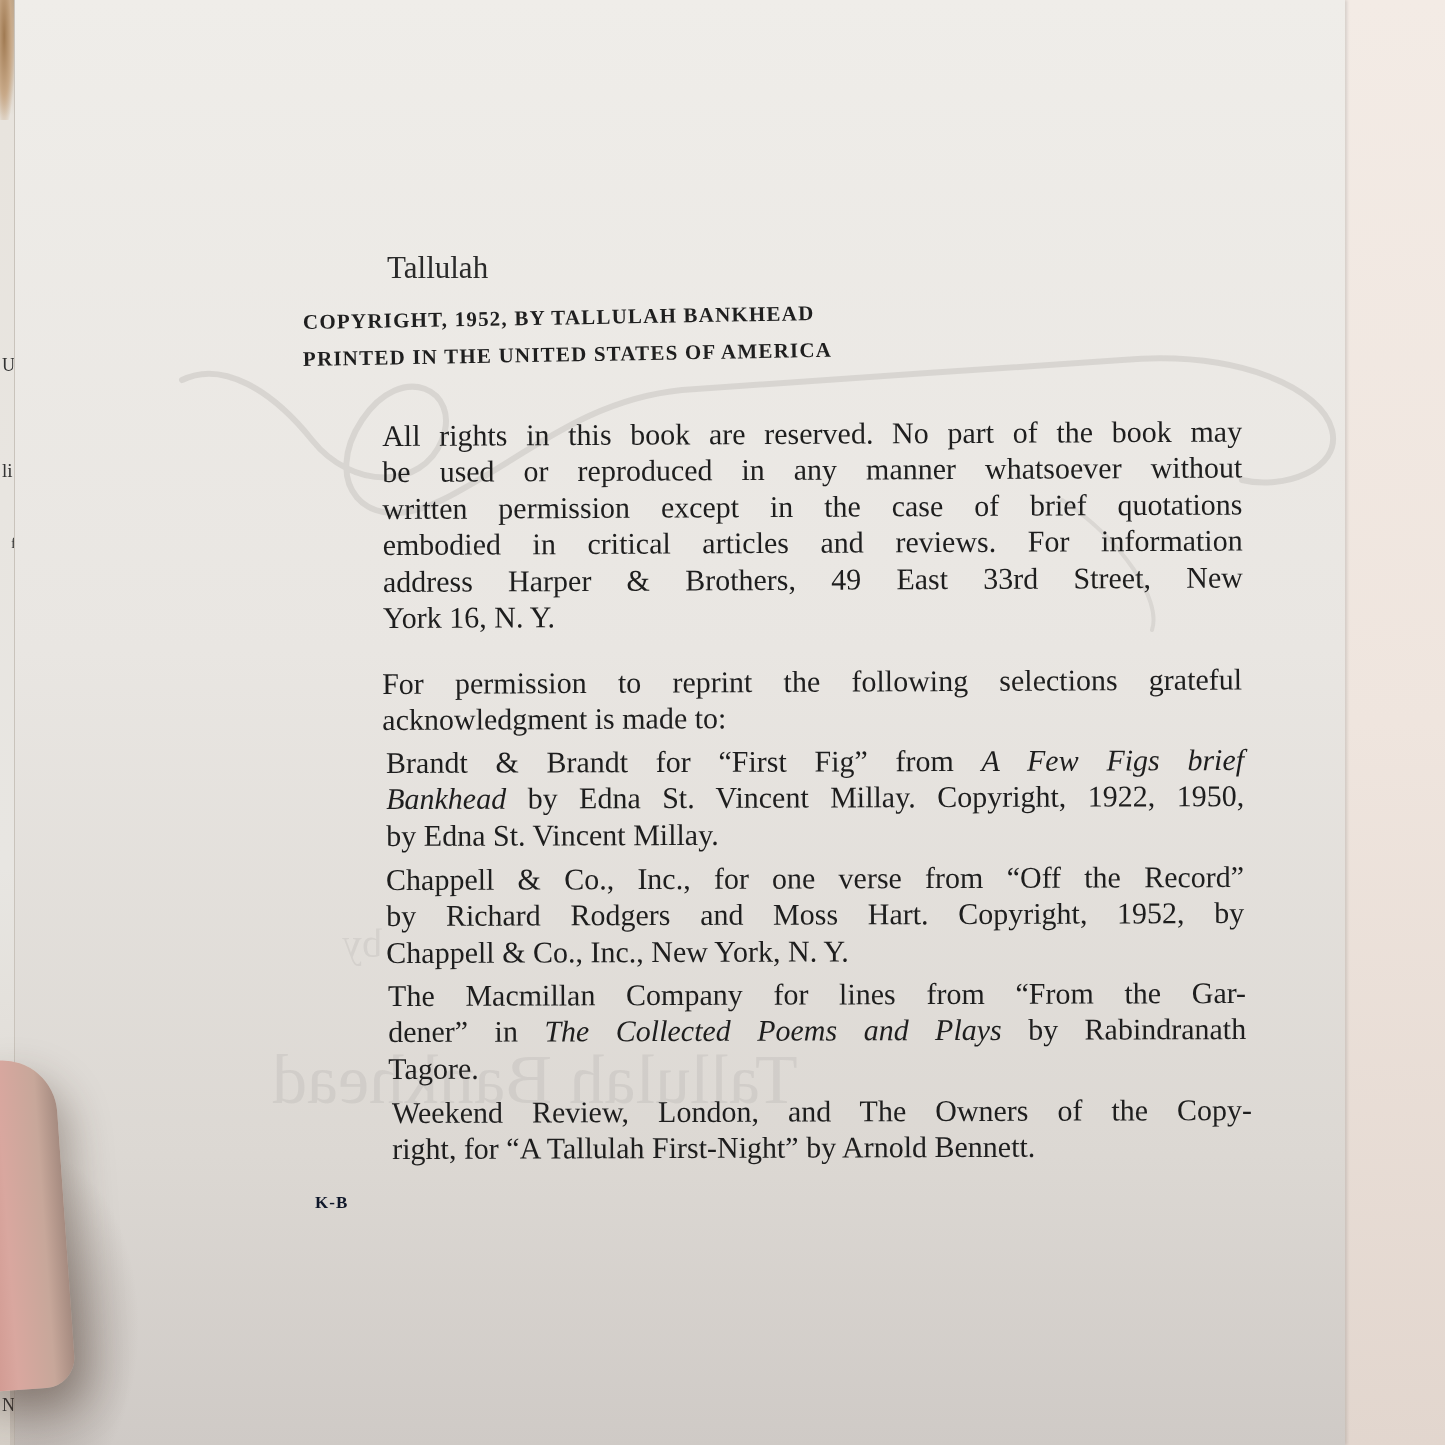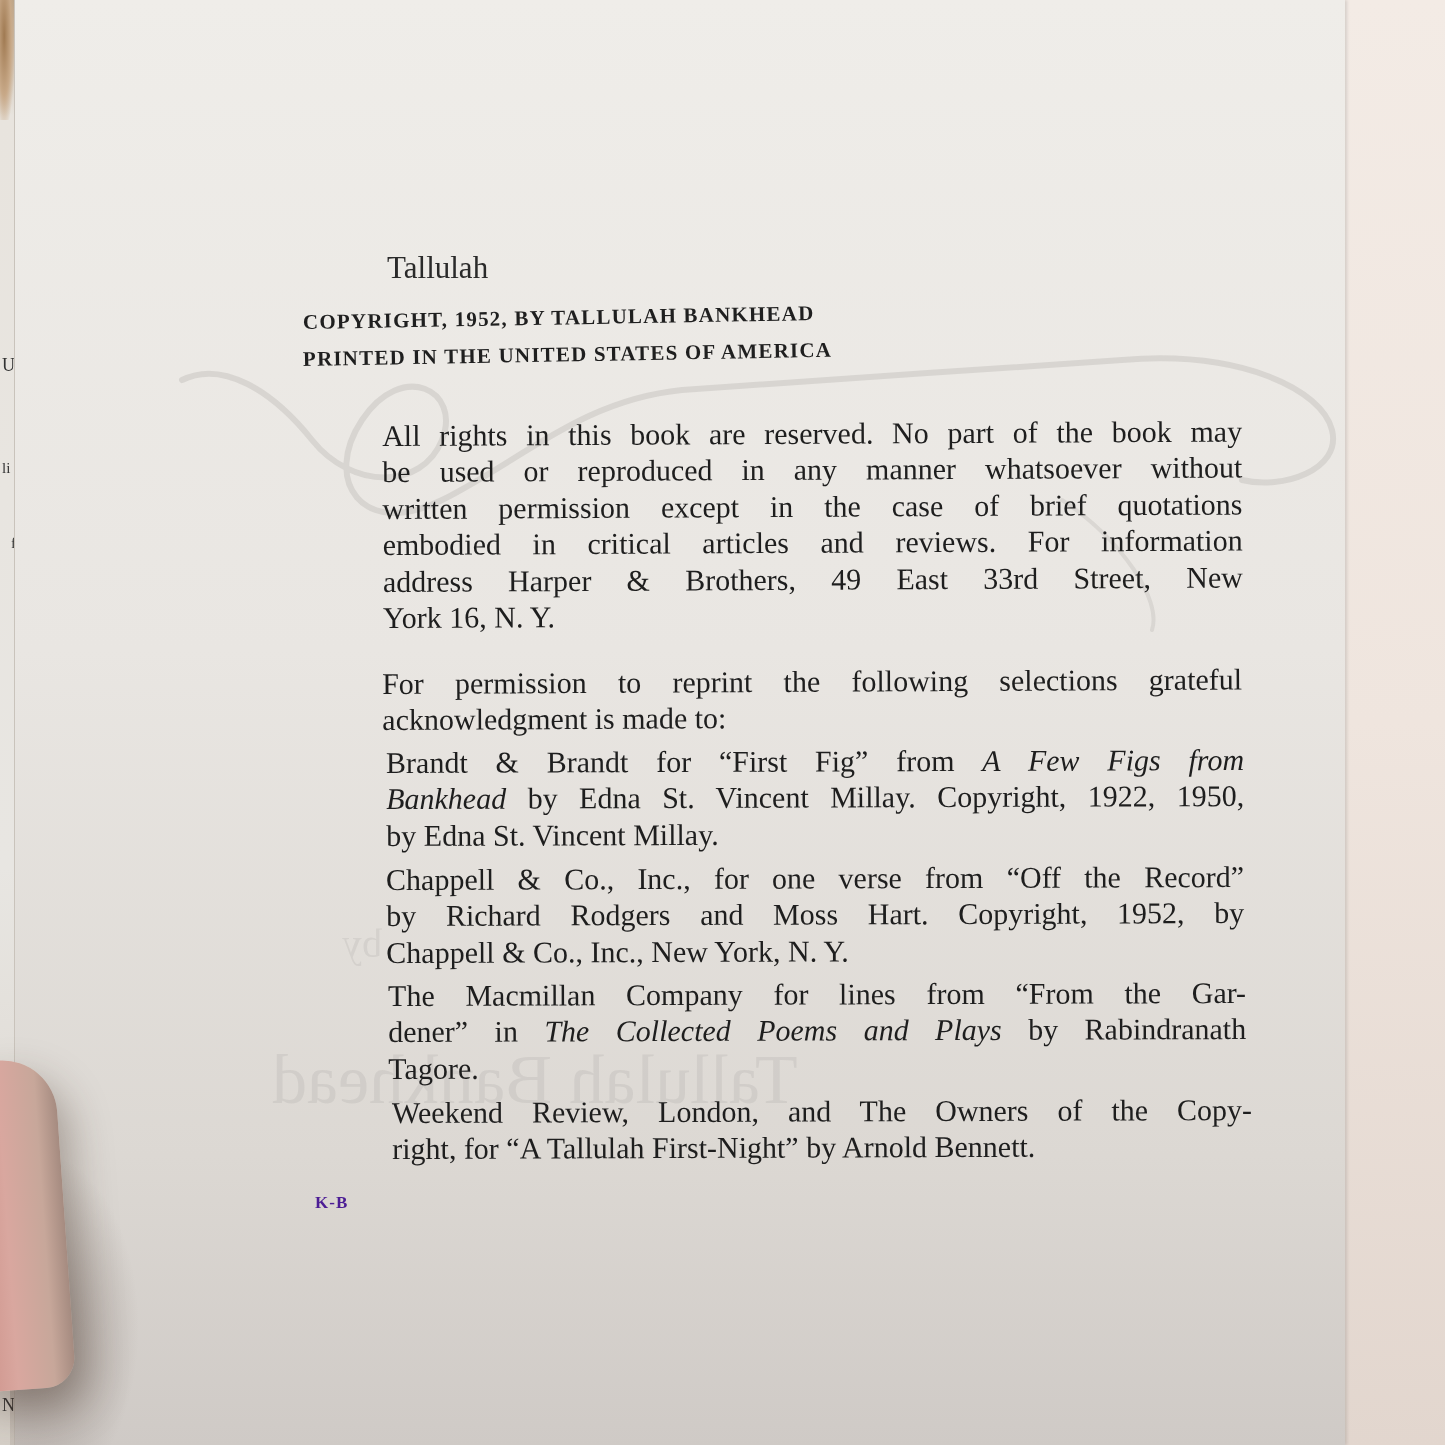--- a/index.html
+++ b/index.html
@@ -72,21 +72,21 @@
   .p2 { top: 666px; }
   .ack { position: absolute; left: 386px; width: 858px; font-size: 30px; line-height: 36.4px; color: #1e1e1e; transform: rotate(-0.2deg); transform-origin: left top; }
   .ack .line { display: block; white-space: nowrap; text-align: justify; text-align-last: justify; }
   .ack .line.last { text-align-last: left; }
   .a1 { top: 745px; }
   .a2 { top: 862px; }
   .a3 { top: 978px; left: 388px; }
   .a4 { top: 1095px; left: 392px; width: 860px; }
   .kb {
     position: absolute; left: 315px; top: 1193px; font-size: 17px; font-weight: bold;
-    letter-spacing: 1px; color: #4c1d95;
+    letter-spacing: 1px; color: #0f172a;
   }
 </style>
 </head>
 <body>
 
 <div class="back-page">
   
 </div>
 
 <div class="page">
@@ -94,21 +94,21 @@
     <path d="M20 140 C 60 120, 110 150, 150 200 C 190 250, 260 250, 280 200 C 300 150, 240 120, 200 180 C 160 240, 200 300, 280 260 C 360 220, 420 160, 520 150 C 650 140, 820 130, 960 120 C 1080 110, 1160 150, 1170 190 C 1180 230, 1120 250, 1080 240" fill="none" stroke="#b5b2ae" stroke-width="6" stroke-linecap="round"></path>
     <path d="M900 260 C 960 300, 1000 360, 990 390" fill="none" stroke="#bdbab6" stroke-width="4" stroke-linecap="round"></path>
   </svg>
   <div class="ghost-text" style="left:260px;top:1040px;font-size:70px;">Tallulah Bankhead</div>
   <div class="ghost-text" style="left:330px;top:920px;font-size:40px;">by</div>
 </div>
 
 <div class="left-sliver">
   <div class="stain"></div>
   <span class="glyph" style="top:355px;">U</span>
-  <span class="glyph" style="top:460px;font-size:15px;">li</span>
+  <span class="glyph" style="top:460px;font-size:19px;">li</span>
   <span class="glyph" style="top:535px;font-size:15px;margin-left:9px;">fi</span>
   <span class="glyph" style="top:1395px;">N</span>
 </div>
 
 <div class="finger-shadow"></div>
 <div class="finger"></div>
 
 <div class="content">
   <div class="title">Tallulah</div>
 
@@ -123,21 +123,21 @@
     <span class="line">address Harper &amp; Brothers, 49 East 33rd Street, New</span>
     <span class="line last">York 16, N. Y.</span>
   </div>
 
   <div class="para p2">
     <span class="line">For permission to reprint the following selections grateful</span>
     <span class="line last">acknowledgment is made to:</span>
   </div>
 
   <div class="ack a1">
-    <span class="line"><span>Brandt &amp; Brandt for “First Fig” from </span><i>A Few Figs from</i></span>
+    <span class="line"><span>Brandt &amp; Brandt for “First Fig” from </span><i>A Few Figs brief</i></span>
     <span class="line"><i>Bankhead</i><span> by Edna St. Vincent Millay. Copyright, 1922, 1950,</span></span>
     <span class="line last">by Edna St. Vincent Millay.</span>
   </div>
 
   <div class="ack a2">
     <span class="line">Chappell &amp; Co., Inc., for one verse from “Off the Record”</span>
     <span class="line">by Richard Rodgers and Moss Hart. Copyright, 1952, by</span>
     <span class="line last">Chappell &amp; Co., Inc., New York, N. Y.</span>
   </div>
 

